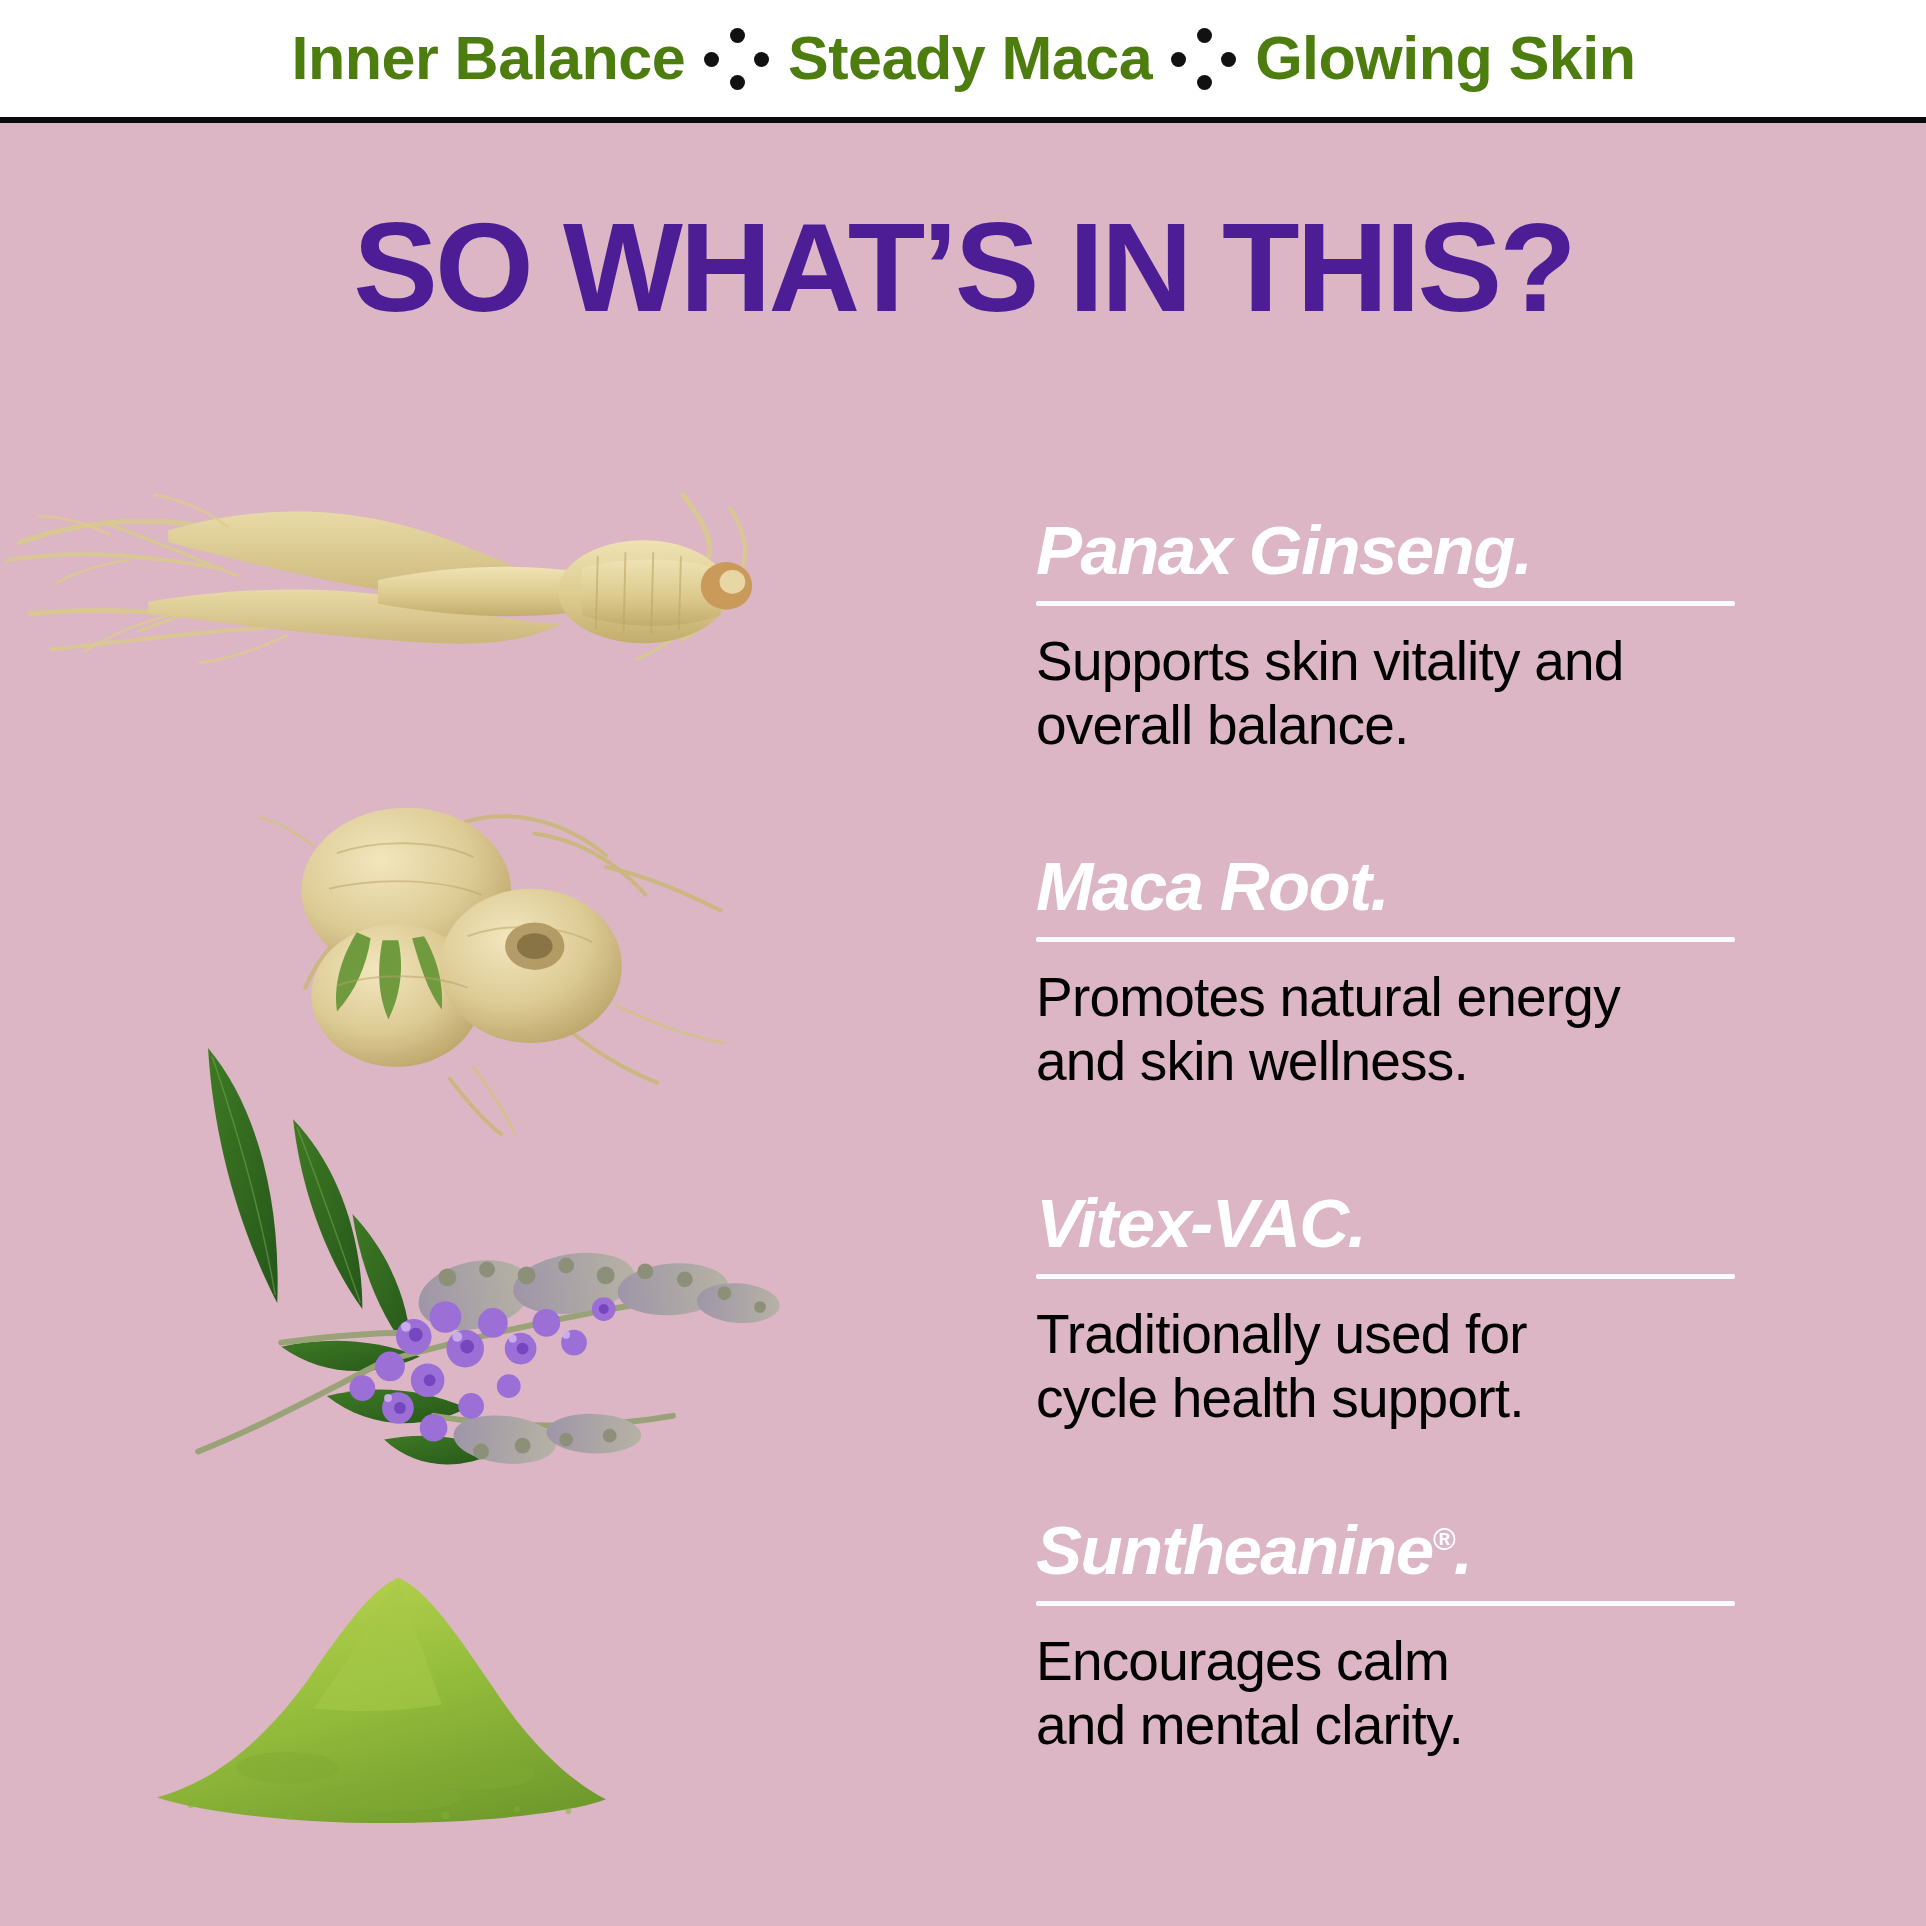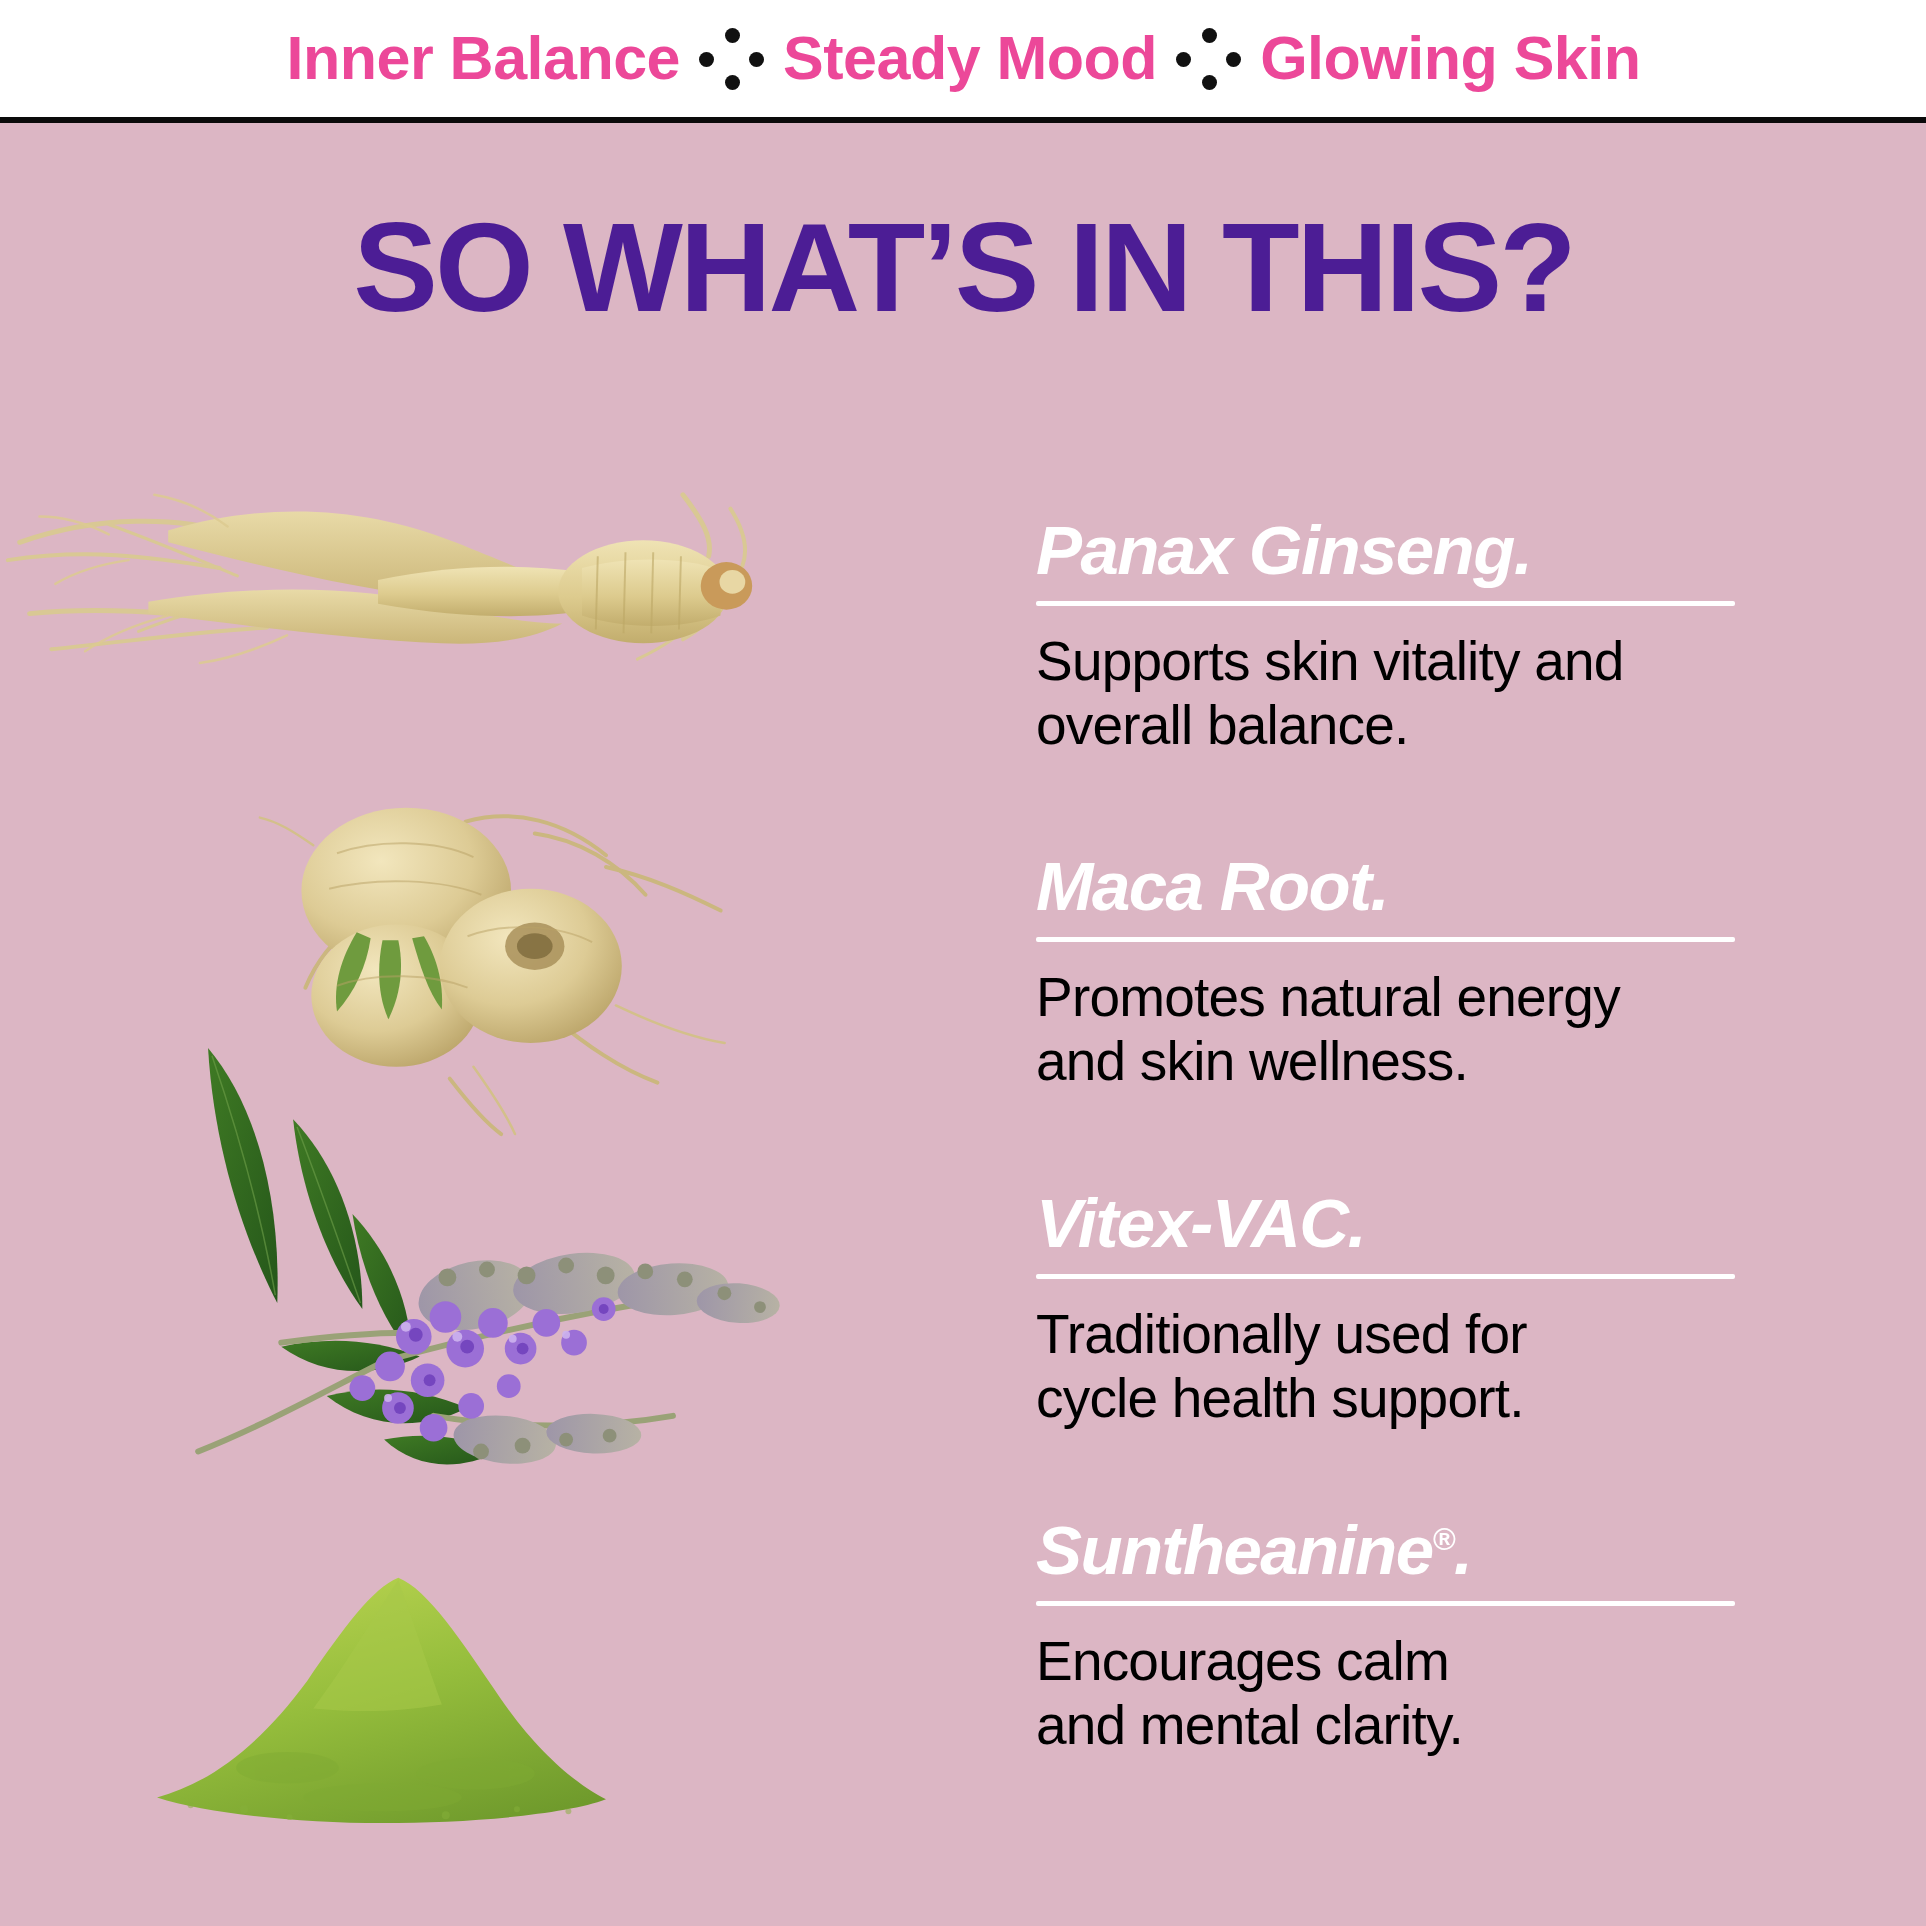--- a/index.html
+++ b/index.html
@@ -12,21 +12,21 @@
   .page { position:relative; width:1927px; height:1927px; background:#dcb6c4; }
 
   
   .benefit-bar{
     position:absolute; top:0; left:0; width:1927px; height:123px;
     background:#ffffff;
     border-bottom:6px solid #0a0a0a;
     display:flex; align-items:center; justify-content:center; gap:0;
   }
   .benefit-text{
-    font-size:61px; font-weight:700; color:#ec4899;
+    font-size:61px; font-weight:700; color:#4d7c0f;
     letter-spacing:-0.5px; white-space:nowrap;
     line-height:1;
   }
   .dot-sep{
     position:relative; width:103px; height:73px; flex:0 0 103px;
   }
   .dot-sep i{
     position:absolute; width:15px; height:15px; border-radius:50%;
     background:#111111; display:block;
   }
@@ -83,21 +83,21 @@
   <div class="benefit-bar">
     <span class="benefit-text">Inner Balance</span>
 
     <span class="dot-sep">
       <i class="top"></i>
         <i class="left"></i>
         <i class="right"></i>
         <i class="bottom"></i>
     </span>
 
-    <span class="benefit-text">Steady Mood</span>
+    <span class="benefit-text">Steady Maca</span>
 
     <span class="dot-sep">
       <i class="top"></i>
         <i class="left"></i>
         <i class="right"></i>
         <i class="bottom"></i>
     </span>
 
     <span class="benefit-text">Glowing Skin</span>
   </div>

